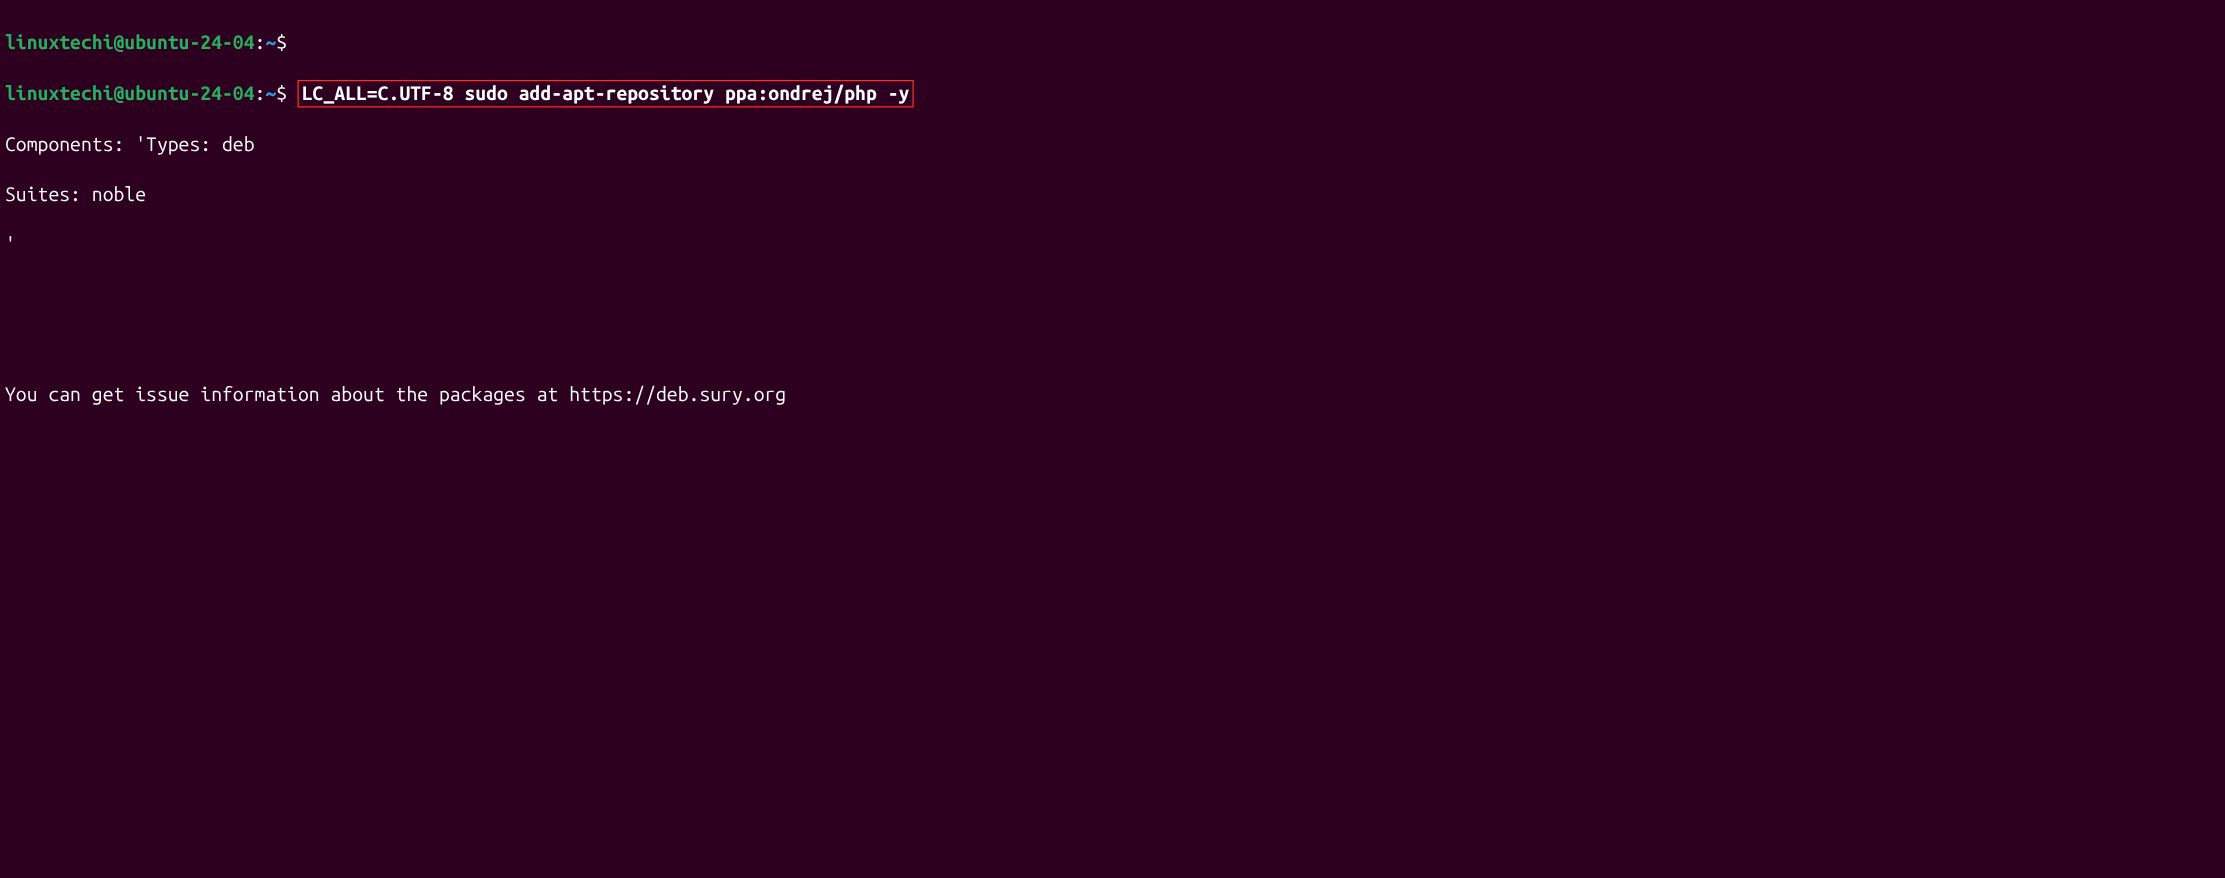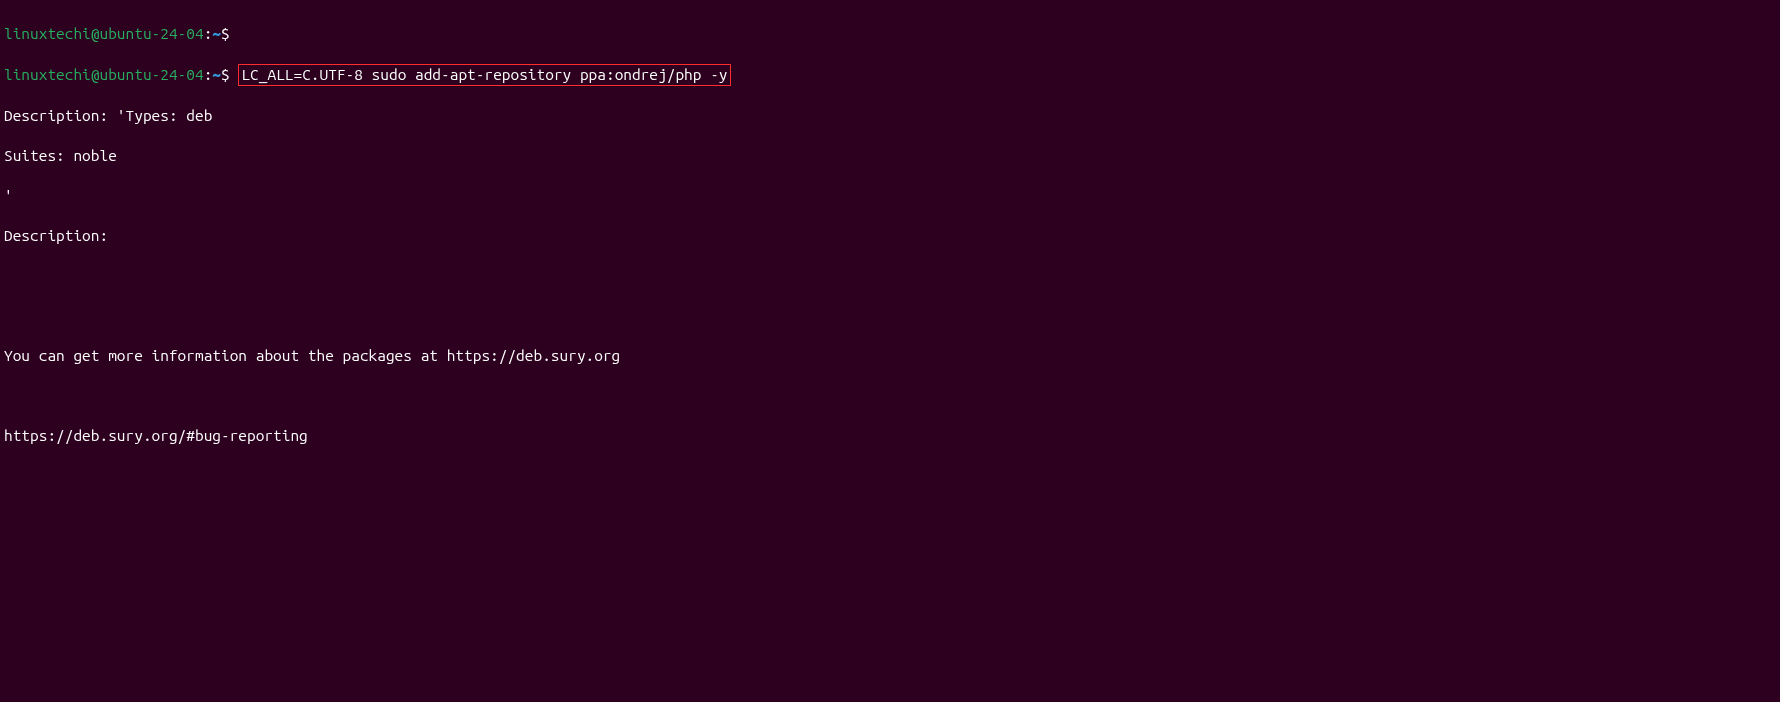--- a/index.html
+++ b/index.html
@@ -11,48 +11,47 @@
     font-family: "Ubuntu Mono", "DejaVu Sans Mono", "Menlo", monospace;
     font-size: 15.5px;
     line-height: 20px;
     color: #ffffff;
     overflow: hidden;
   }
   .terminal {
     padding: 4px 4px 0 4px;
     white-space: pre;
   }
-  .user   { color: #27ae60; font-weight: normal; }
+  .user   { color: #27ae60; font-weight: bold; }
   .colon  { color: #ffffff; }
   .tilde  { color: #3498db; font-weight: bold; }
   .dollar { color: #ffffff; }
   .cmd    { color: #ffffff; }
 
   .highlight-box {
     display: inline-block;
     border: 1px solid #ff2d2d;
     padding: 0 2px;
     box-sizing: border-box;
+    font-weight: bold;
   }
 </style>
 </head>
 <body>
 
 <div class="terminal">
 <div><span class="user">linuxtechi@ubuntu-24-04</span><span class="colon">:</span><span class="tilde">~</span><span class="dollar">$</span></div>
 <div><span class="user">linuxtechi@ubuntu-24-04</span><span class="colon">:</span><span class="tilde">~</span><span class="dollar">$</span> <span class="highlight-box"><span class="cmd">LC_ALL=C.UTF-8 sudo add-apt-repository ppa:ondrej/php -y</span></span></div>
-<div>Description: 'Types: deb</div>
+<div>Components: 'Types: deb</div>
 <div>Suites: noble</div>
 <div>'</div>
-<div>Description:</div>
 <div>&nbsp;</div>
 <div>&nbsp;</div>
-<div>You can get more information about the packages at https://deb.sury.org</div>
+<div>You can get issue information about the packages at https://deb.sury.org</div>
 <div>&nbsp;</div>
-<div>https://deb.sury.org/#bug-reporting</div>
 
 
 
 
 
 
 
 
 
 

